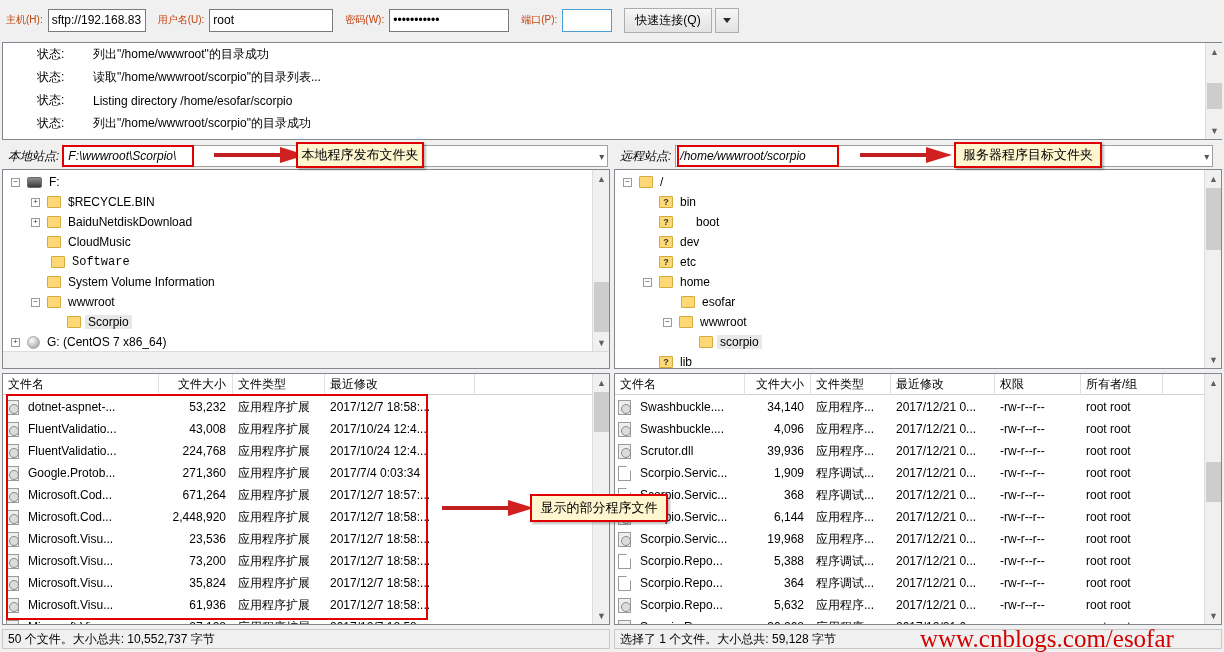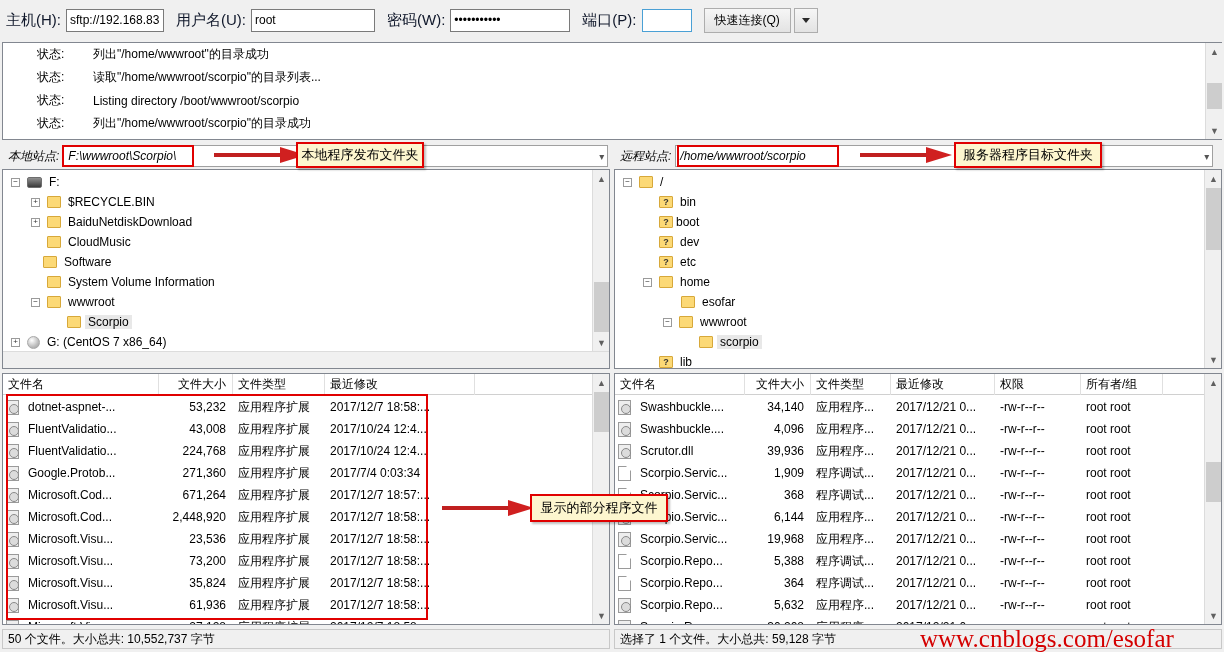--- a/index.html
+++ b/index.html
@@ -13,21 +13,21 @@
     color: #000;
   }
   #app { position: relative; width: 1224px; height: 652px; background:#f0f0f0; }
 
   
   .qc-bar {
     position:absolute; left:0; top:0; width:1224px; height:40px;
     background:#f0f0f0; display:flex; align-items:center;
     padding-left:6px; gap:0;
   }
-  .qc-label { font-size:15px; color:#0f172a; white-space:nowrap; margin-right:5px; }
+  .qc-label { font-size:10px; color:#c2410c; white-space:nowrap; margin-right:5px; }
   .qc-input {
     height:23px; border:1px solid #7a7a7a; background:#fff;
     font-family:"Liberation Sans", sans-serif; font-size:12px;
     padding:0 3px; line-height:21px; color:#000; outline:none;
   }
   .qc-input.focused { border:1px solid #4aa0d5; }
   .qc-gap { width:12px; }
   .qc-btn {
     height:25px; min-width:84px; padding:0 10px;
     background:linear-gradient(180deg,#f6f6f6 0%, #e3e3e3 100%);
@@ -189,21 +189,21 @@
         <div class="log-row">
           <span class="log-kind">状态:</span>
           <span class="log-msg">列出"/home/wwwroot"的目录成功</span>
         </div>
         <div class="log-row">
           <span class="log-kind">状态:</span>
           <span class="log-msg">读取"/home/wwwroot/scorpio"的目录列表...</span>
         </div>
         <div class="log-row">
           <span class="log-kind">状态:</span>
-          <span class="log-msg">Listing directory /boot/wwwroot/scorpio</span>
+          <span class="log-msg">Listing directory /home/esofar/scorpio</span>
         </div>
         <div class="log-row">
           <span class="log-kind">状态:</span>
           <span class="log-msg">列出"/home/wwwroot/scorpio"的目录成功</span>
         </div>
       </div>
   </div>
   <div class="vsb" style="left:1205px; top:43px; height:96px;">
     <div class="arrow up">▲</div>
     <div class="thumb" style="top:40px; height:26px;"></div>
@@ -245,21 +245,21 @@
           <span style="width: 7px; flex: 0 0 auto;"></span>
           <span class="folder"></span>
           <span class="tlabel" style="margin-left: 4px;">BaiduNetdiskDownload</span>
         </div>
         <div class="tree-row" style="padding-left: 28px;">
           <span class="exp-spacer"></span>
           <span style="width: 7px; flex: 0 0 auto;"></span>
           <span class="folder"></span>
           <span class="tlabel" style="margin-left: 4px;">CloudMusic</span>
         </div>
-        <div class="tree-row" style="padding-left: 24px;">
+        <div class="tree-row" style="padding-left: 32px; font-family: Liberation Mono, monospace;">
           <span class="exp-spacer"></span>
           <span style="width: 7px; flex: 0 0 auto;"></span>
           <span class="folder"></span>
           <span class="tlabel" style="margin-left: 4px;">Software</span>
         </div>
         <div class="tree-row" style="padding-left: 28px;">
           <span class="exp-spacer"></span>
           <span style="width: 7px; flex: 0 0 auto;"></span>
           <span class="folder"></span>
           <span class="tlabel" style="margin-left: 4px;">System Volume Information</span>
@@ -302,21 +302,21 @@
         <div class="tree-row" style="padding-left: 28px;">
           <span class="exp-spacer"></span>
           <span style="width: 7px; flex: 0 0 auto;"></span>
           <span class="folder q">?</span>
           <span class="tlabel" style="margin-left: 4px;">bin</span>
         </div>
         <div class="tree-row" style="padding-left: 28px;">
           <span class="exp-spacer"></span>
           <span style="width: 7px; flex: 0 0 auto;"></span>
           <span class="folder q">?</span>
-          <span class="tlabel" style="margin-left: 0;">boot</span>
+          <span class="tlabel" style="margin-left: 20px;">boot</span>
         </div>
         <div class="tree-row" style="padding-left: 28px;">
           <span class="exp-spacer"></span>
           <span style="width: 7px; flex: 0 0 auto;"></span>
           <span class="folder q">?</span>
           <span class="tlabel" style="margin-left: 4px;">dev</span>
         </div>
         <div class="tree-row" style="padding-left: 28px;">
           <span class="exp-spacer"></span>
           <span style="width: 7px; flex: 0 0 auto;"></span>

